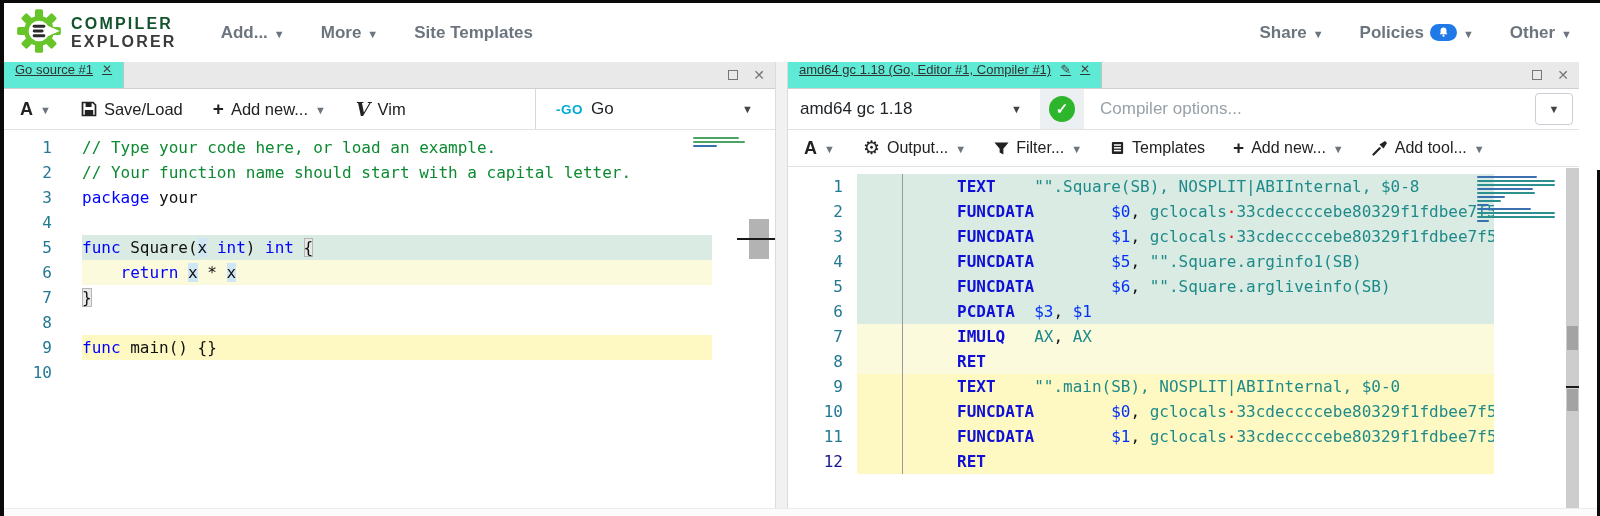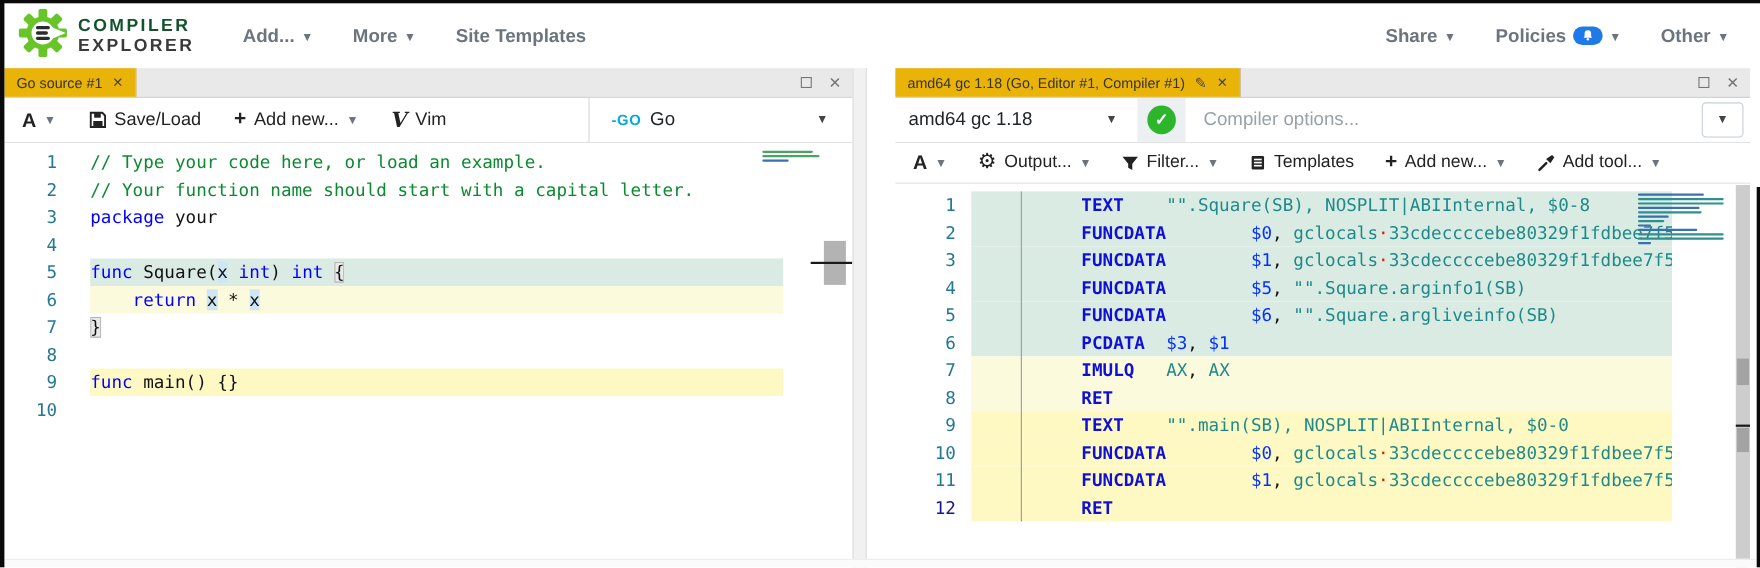--- a/index.html
+++ b/index.html
@@ -23,27 +23,27 @@
   .nav-group { display:flex; align-items:center; gap:36px; font-size:17px; color:#6c757d; }
   .nav-left  { margin-left:44px; }
   .nav-right { margin-left:auto; }
   .nav-item  { display:flex; align-items:center; gap:6px; cursor:pointer; white-space:nowrap;font-weight:bold; }
   .caret { font-size:11px; color:#6c757d; transform:translateY(1px); }
   .badge-bell { background:#1f7ae8; border-radius:11px; padding:2px 8px 3px; display:inline-flex; align-items:center; }
 
   
   .pane { position:absolute; top:62px; bottom:0; background:#fff; }
   #pane-left  { left:4px;  width:771px; }
-  #pane-right { left:788px; right:9px;margin-left:26px; }
+  #pane-right { left:788px; right:21px; }
   .splitter { position:absolute; top:62px; bottom:0; left:775px; width:13px; background:#f1f1f1;
               border-left:1px solid #dcdcdc; border-right:1px solid #dcdcdc; cursor:col-resize; z-index:20; }
 
   .tabbar { height:27px; background:#e9e9e9; border-bottom:1px solid #cfcfcf; display:flex; align-items:stretch; position:relative; }
-  .tab { background:#eab308; border-right:1px solid #c3c3c3; display:flex; align-items:center;
-         gap:9px; padding:0 11px; font-size:13px; color:#333; cursor:pointer; white-space:nowrap; }
+  .tab { background:#5eead4; border-right:1px solid #c3c3c3; display:flex; 
+         gap:9px; padding:0 11px; font-size:13px; color:#333; cursor:pointer; white-space:nowrap;text-decoration:underline; }
   .tab .x { font-size:12px; color:#444; cursor:pointer; }
   .tab .pencil { font-size:13px; color:#444; }
   .winctl { position:absolute; right:10px; top:0; bottom:0; display:flex; align-items:center; gap:15px; }
   .btn-max { width:10px; height:10px; border:1.5px solid #777; cursor:pointer; }
   .btn-close { color:#777; font-size:14px; line-height:1; cursor:pointer; }
 
   .toolbar { height:41px; background:#fff; border-bottom:1px solid #e2e2e2; display:flex;
              align-items:center; gap:30px; padding-left:16px; position:relative; font-size:16.5px; color:#222; }
   .tbtn { display:flex; align-items:center; gap:7px; cursor:pointer; white-space:nowrap; }
   .tbtn .big-a { font-weight:bold; font-size:18px; }
@@ -54,21 +54,21 @@
 
   
   .lang-select { position:absolute; right:0; top:0; bottom:0; width:240px; background:#fff;
                  border-left:1px solid #d8d8d8; display:flex; align-items:center; padding-left:20px; cursor:pointer; }
   .go-logo { color:#00acd7; font-weight:bold; font-size:13.5px; letter-spacing:.5px; margin-right:8px; }
   .lang-label { font-size:17px; color:#212529; }
   .lang-select .sel-caret { position:absolute; right:22px; font-size:11px; color:#444; }
 
   
   .compiler-row { height:41px; background:#fff; border-bottom:1px solid #e2e2e2; display:flex; align-items:stretch; }
-  .compiler-select { width:220px; display:flex; align-items:center; padding-left:12px; font-size:17px; color:#212529;
+  .compiler-select { width:252px; display:flex; align-items:center; padding-left:12px; font-size:17px; color:#212529;
                      position:relative; cursor:pointer; }
   .compiler-select .sel-caret { position:absolute; right:18px; font-size:11px; color:#444; }
   .status-cell { width:44px; background:#edf0f2; display:flex; align-items:center; justify-content:center; }
   .ok-circle { width:26px; height:26px; border-radius:50%; background:#2db52c; color:#fff; font-weight:bold;
                font-size:15px; display:flex; align-items:center; justify-content:center; }
   .options-input { flex:1; border:none; outline:none; font-size:17px; color:#212529; padding-left:16px;
                    font-family:"Liberation Sans", sans-serif; }
   .options-input::placeholder { color:#98a1a8; }
   .options-dd { width:38px; margin:4px 6px 4px 2px; border:1px solid #c9cfd4; border-radius:4px;
                 display:flex; align-items:center; justify-content:center; font-size:11px; color:#444; cursor:pointer; background:#fff; }

